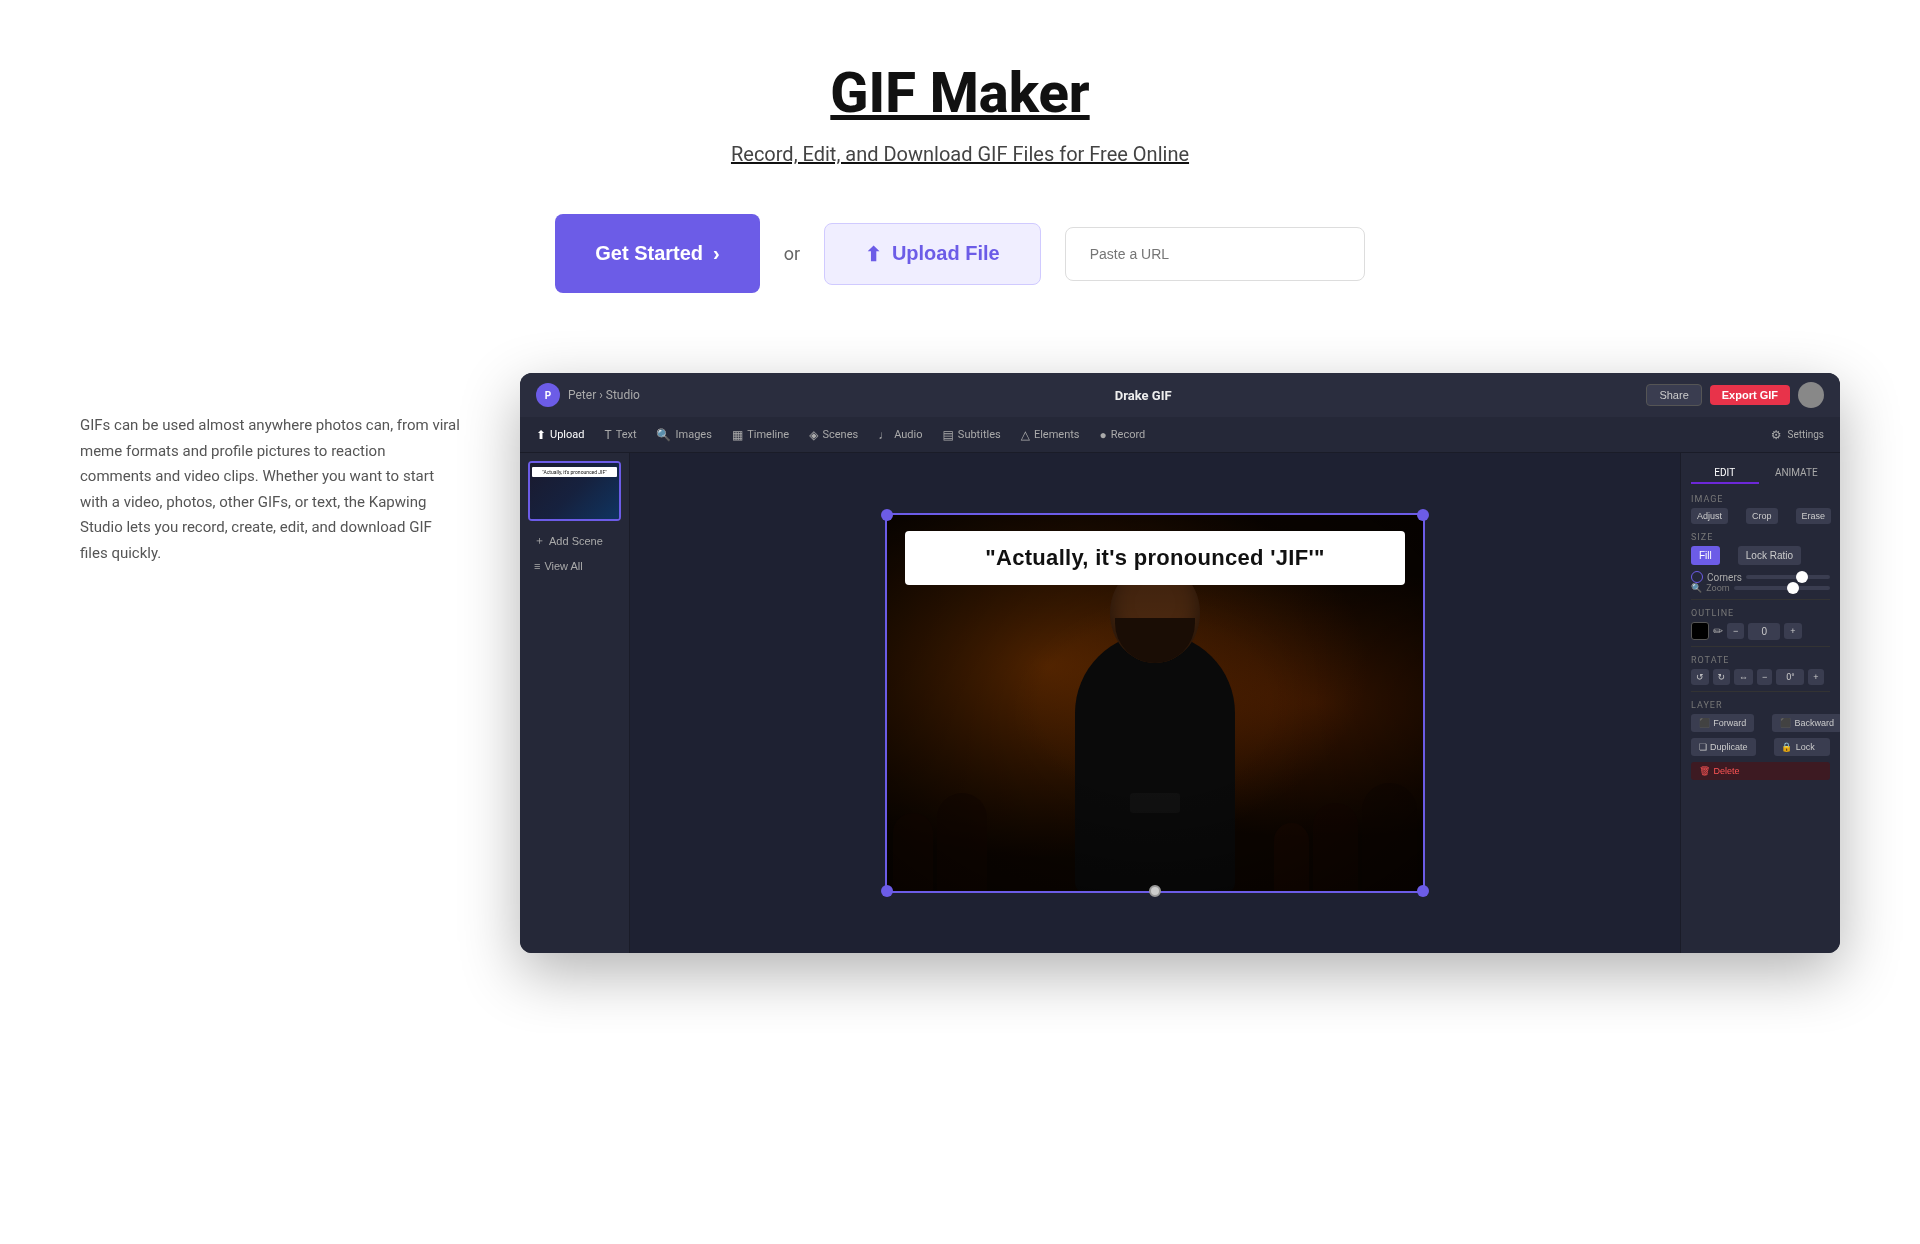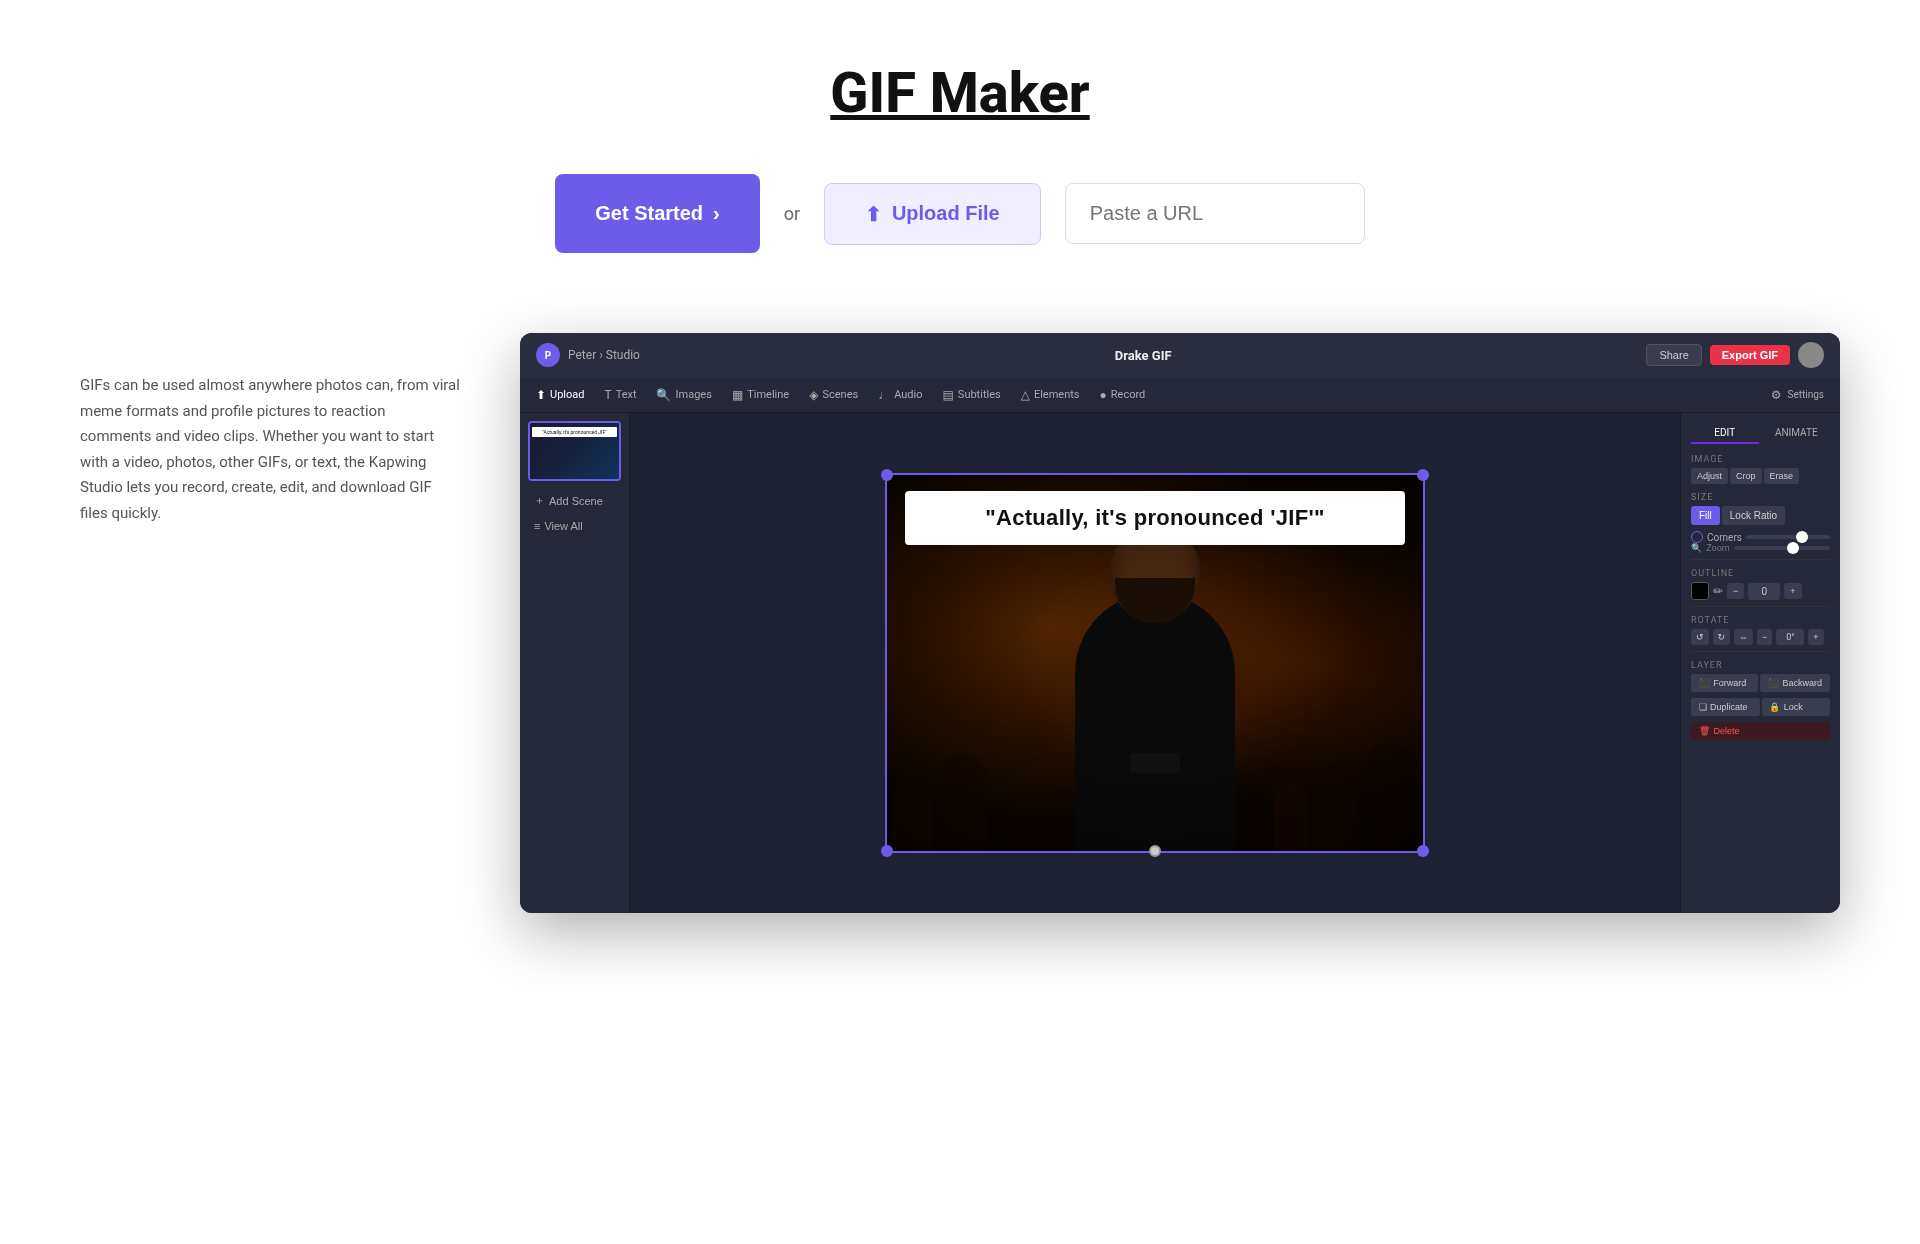--- a/index.html
+++ b/index.html
@@ -67,21 +67,21 @@
       font-weight: 700;
       cursor: pointer;
       display: flex;
       align-items: center;
       gap: 10px;
     }
     .url-input {
       border: 1px solid #ddd;
       border-radius: 8px;
       padding: 18px 24px;
-      font-size: 20px;
+      font-size: 14px;
       color: #999;
       width: 300px;
       outline: none;
     }
 
     
     .main-content {
       display: flex;
       align-items: flex-start;
       gap: 60px;
@@ -372,21 +372,21 @@
     .panel-section-label {
       font-size: 9px;
       color: #777;
       text-transform: uppercase;
       letter-spacing: 1px;
       margin: 8px 0 4px;
     }
     .panel-row {
       display: flex;
       align-items: center;
-      gap: 2px;
+      gap: 18px;
       margin-bottom: 6px;
     }
     .panel-btn {
       background: #3a3d50;
       border: none;
       color: #ccc;
       font-size: 10px;
       padding: 4px 8px;
       border-radius: 3px;
       cursor: pointer;
@@ -539,20 +539,21 @@
       pointer-events: none;
     }
   </style>
 </head>
 <body>
 
 <div class="page-wrapper">
 
   <div class="header">
     <h1>GIF Maker</h1>
+    <p>Record, Edit, and Download GIF Files for Free Online</p>
   </div>
 
   <div class="cta-row">
     <button class="btn-get-started">
       <span>Get Started</span>
       <span>›</span>
     </button>
     <span class="or-text">or</span>
     <button class="btn-upload">
       <span>⬆</span>

